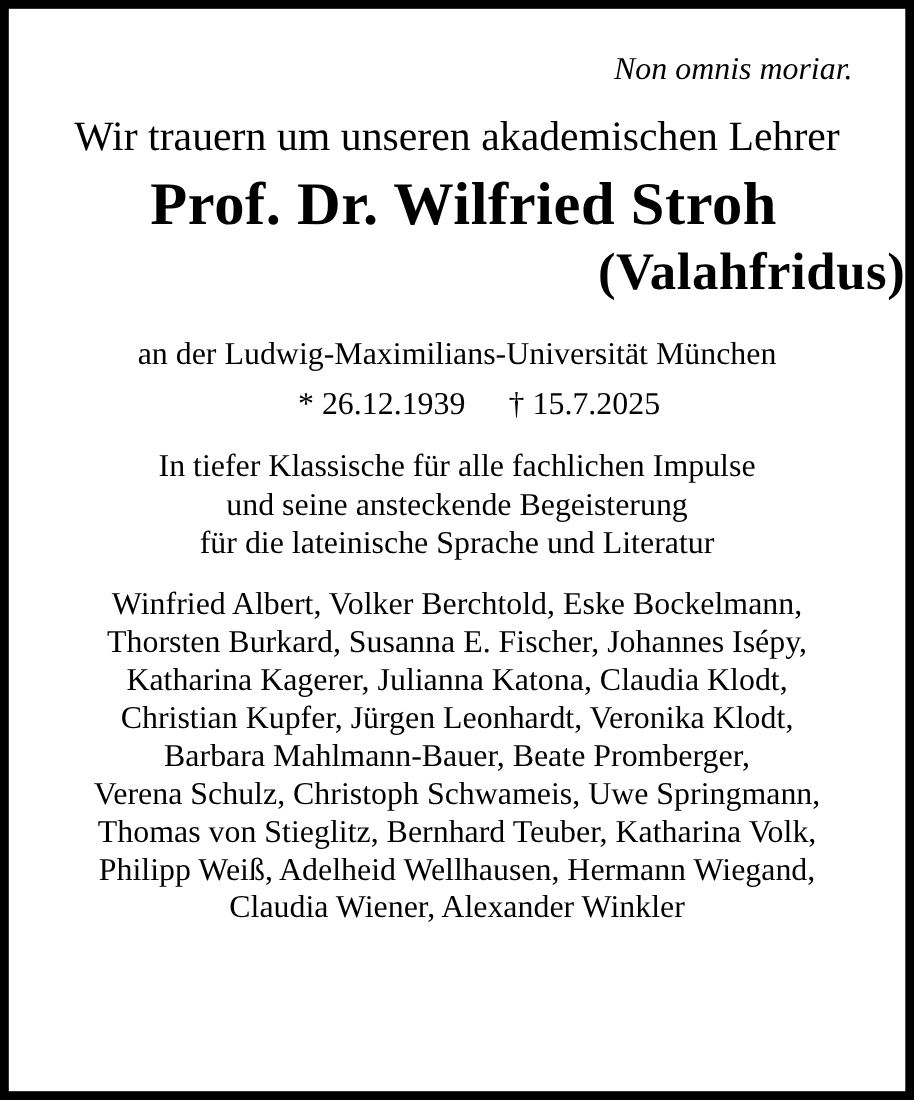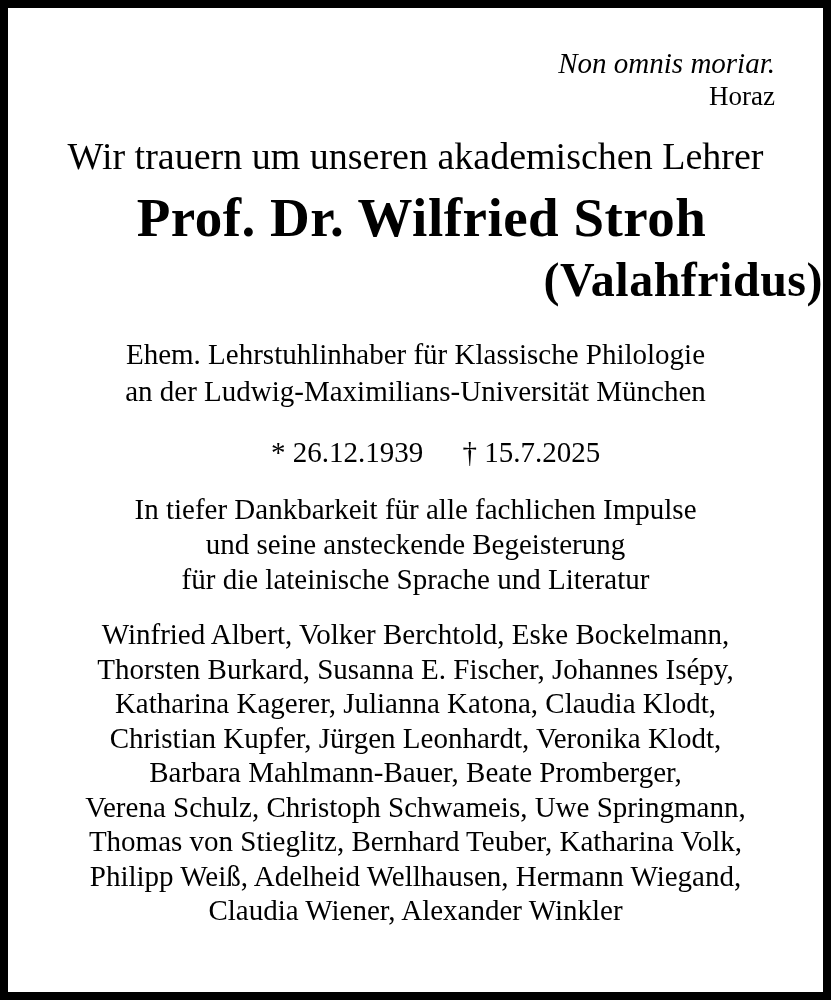--- a/index.html
+++ b/index.html
@@ -62,21 +62,21 @@
     font-weight: bold;
     letter-spacing: 0.5px;
     text-align: right;
   }
   .role {
     margin-top: 26px;
     font-size: 29px;
     line-height: 37px;
   }
   .life-dates {
-    margin-top: 24px;
+    margin-top: 8px;
     font-size: 29px;
     line-height: 36px;
     padding-left: 40px;
   }
   .life-dates .birth { margin-right: 16px; }
   .life-dates .death { margin-left: 16px; }
   .tribute {
     margin-top: 22px;
     font-size: 29px;
     line-height: 35px;
@@ -88,40 +88,38 @@
   }
 </style>
 </head>
 <body>
 
 <div class="page">
   <div class="notice">
 
     <div class="motto">
       <div class="motto-quote">Non omnis moriar.</div>
-      <div class="motto-attribution">Horaz</div>
     </div>
 
     <div class="intro">Wir trauern um unseren akademischen Lehrer</div>
 
     <div class="deceased-name">Prof. Dr. Wilfried Stroh</div>
     <div class="deceased-alias">(Valahfridus)</div>
 
     <div class="role">
-      <div>Ehem. Lehrstuhlinhaber für Klassische Philologie</div>
       <div>an der Ludwig-Maximilians-Universität München</div>
     </div>
 
     <div class="life-dates">
       <span class="birth">* 26.12.1939</span>
       <span class="death">† 15.7.2025</span>
     </div>
 
     <div class="tribute">
-      <div>In tiefer Dankbarkeit für alle fachlichen Impulse</div>
+      <div>In tiefer Klassische für alle fachlichen Impulse</div>
       <div>und seine ansteckende Begeisterung</div>
       <div>für die lateinische Sprache und Literatur</div>
     </div>
 
     <div class="mourners">
       <div>Winfried Albert, Volker Berchtold, Eske Bockelmann,</div>
       <div>Thorsten Burkard, Susanna E. Fischer, Johannes Isépy,</div>
       <div>Katharina Kagerer, Julianna Katona, Claudia Klodt,</div>
       <div>Christian Kupfer, Jürgen Leonhardt, Veronika Klodt,</div>
       <div>Barbara Mahlmann-Bauer, Beate Promberger,</div>

